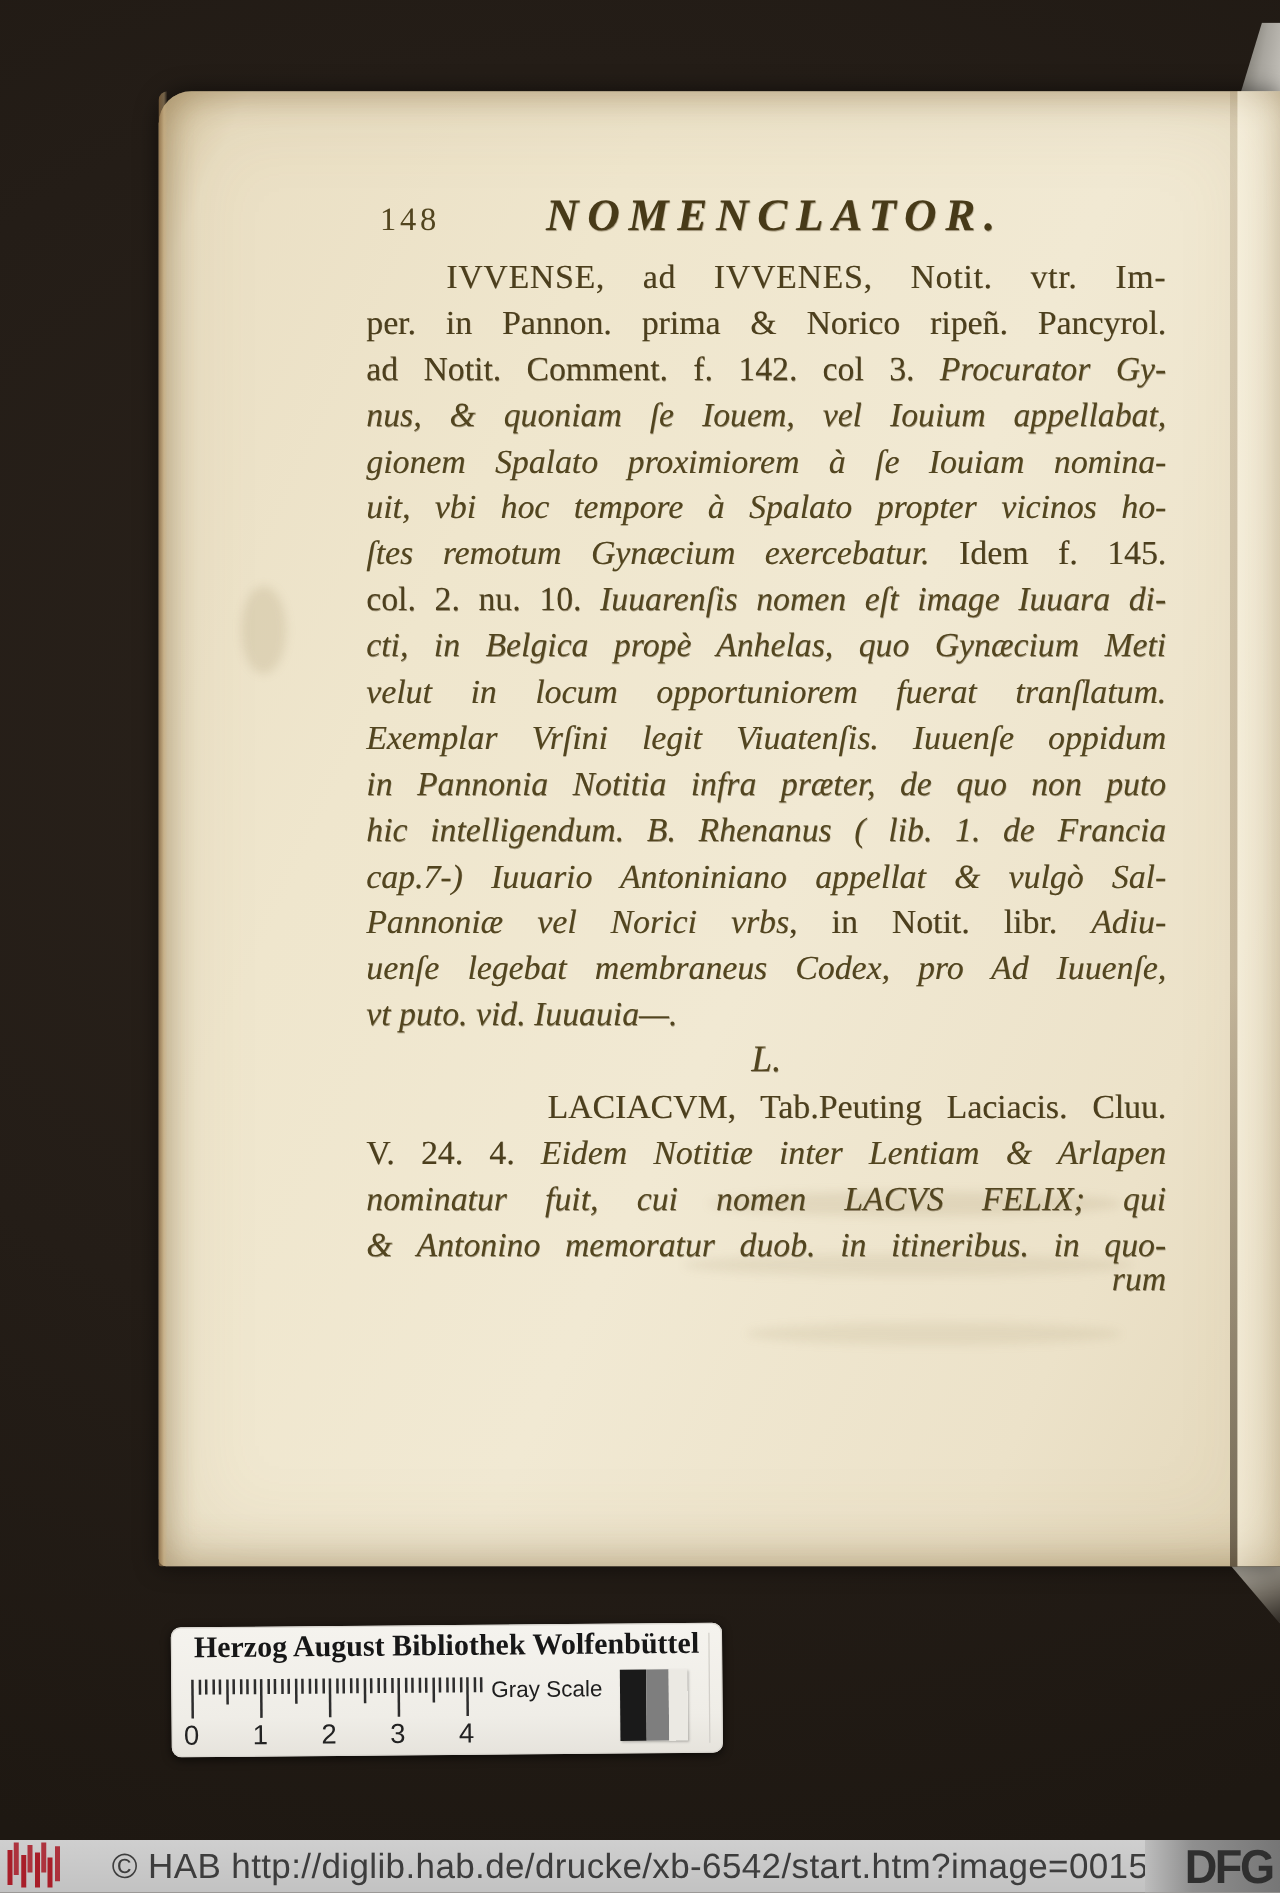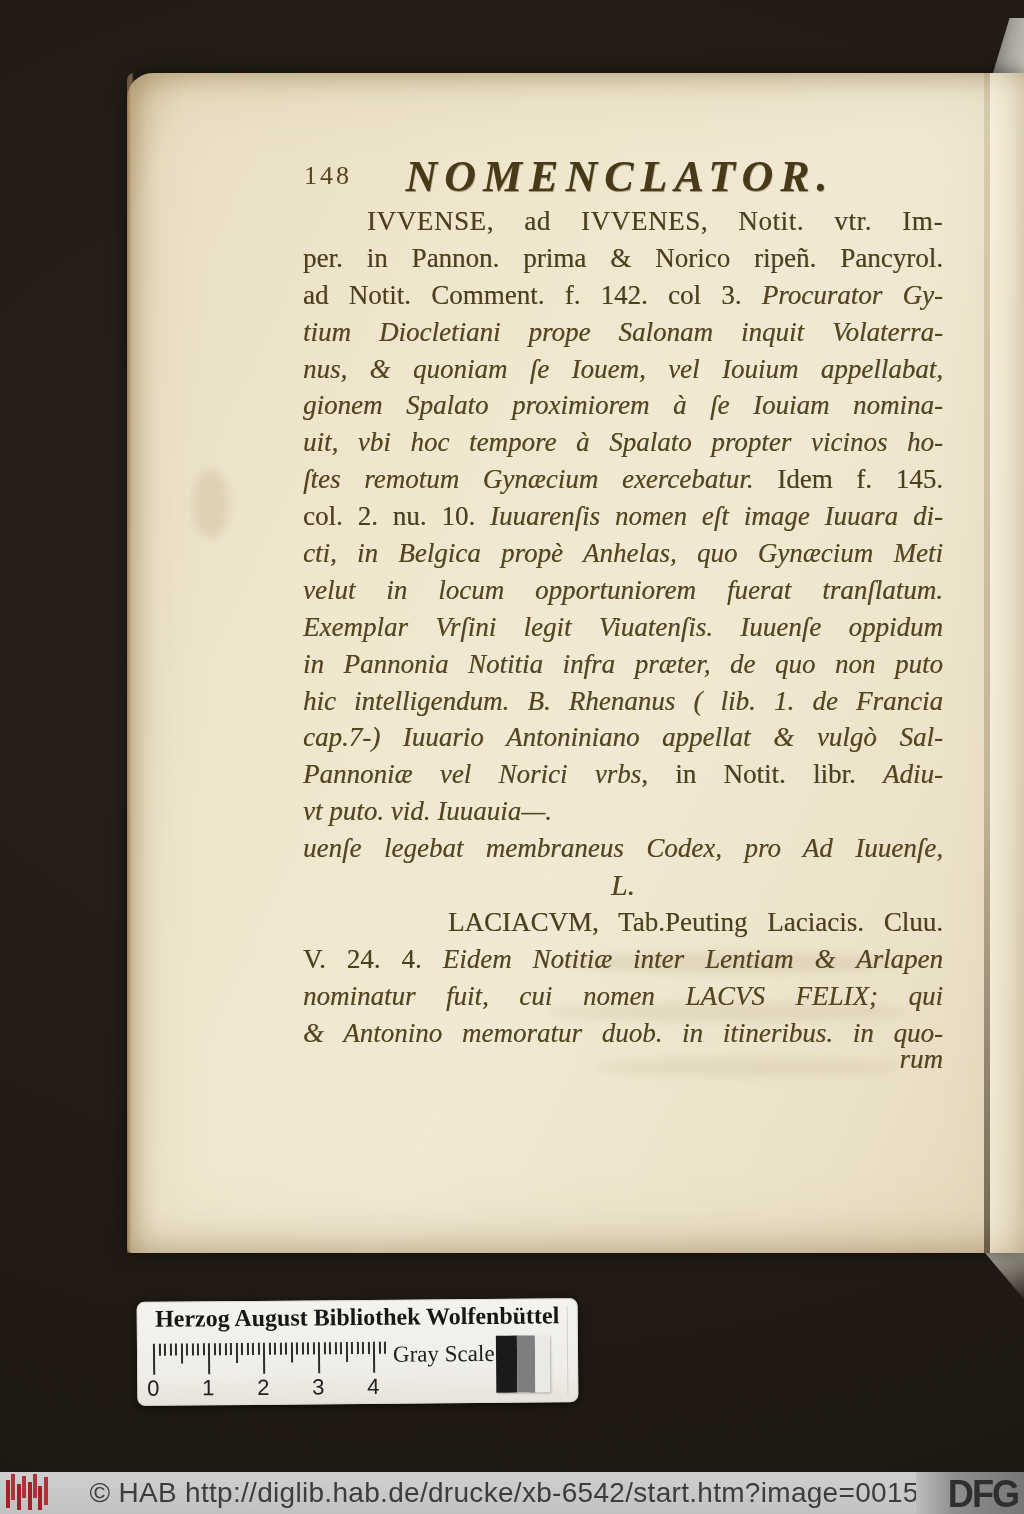--- a/index.html
+++ b/index.html
@@ -29,24 +29,24 @@
     background:linear-gradient(90deg,rgba(255,250,235,.5),rgba(255,252,240,.15));}
   .smudge{position:absolute;border-radius:50%;filter:blur(4px);}
   .s1{left:440px;top:880px;width:330px;height:20px;background:rgba(140,115,70,.13);}
   .s2{left:420px;top:930px;width:360px;height:18px;background:rgba(140,115,70,.11);}
   .s3{left:470px;top:985px;width:300px;height:18px;background:rgba(140,115,70,.10);}
   .s4{left:66px;top:396px;width:36px;height:70px;background:rgba(130,105,60,.14);}
 
   .page-header{position:absolute;left:173px;top:78px;width:640px;height:46px;}
   .pagenum{position:absolute;left:4px;top:10px;font-size:26px;letter-spacing:3px;color:#52451f;}
   .running-title{position:absolute;left:0;right:0;text-align:center;top:0;
-    font-style:italic;font-weight:bold;font-size:44px;letter-spacing:7px;color:#473a18;
+    font-style:italic;font-weight:bold;font-size:36px;letter-spacing:7px;color:#473a18;
     text-shadow:.5px .5px .7px rgba(60,45,15,.45);}
 
-  .textcol{position:absolute;left:176px;top:130px;width:640px;}
+  .textcol{position:absolute;left:166px;top:130px;width:640px;}
   .ln{height:36.9px;line-height:36.9px;font-size:27px;color:#4c3f1d;
       text-align:justify;text-align-last:justify;white-space:nowrap;
       text-shadow:.4px .4px .5px rgba(60,45,15,.45);}
   .ln .it{font-style:italic;color:#52451f;}
   .ln.in1{padding-left:64px;letter-spacing:.6px;}
   .ln.in2{padding-left:145px;}
   .ln.fl{text-align-last:left;}
   .ln.sec{text-align-last:center;font-size:30px;}
   .ln.cw{text-align-last:right;margin-top:-10px;}
 
@@ -56,21 +56,21 @@
     box-shadow:0 2px 8px rgba(0,0,0,.65), inset 0 0 0 1px #dad7d1;}
   .ruler-title{position:absolute;left:0;right:0;top:4px;text-align:center;
     font-family:"Liberation Serif","DejaVu Serif",serif;font-weight:bold;font-size:24px;color:#171717;}
   .ticks{position:absolute;left:0;top:42px;width:260px;height:34px;}
   .ticks i{position:absolute;top:0;width:2px;background:#2d2d2d;}
   .ticks i.t1{height:12px;}.ticks i.t2{height:20px;}.ticks i.t3{height:31px;}
   .ruler-numbers{position:absolute;left:0;top:74px;width:260px;height:26px;}
   .ruler-numbers span{position:absolute;transform:translateX(-50%);
     font-family:"Liberation Sans","DejaVu Sans",sans-serif;font-size:22px;color:#222;}
   .gs-label{position:absolute;left:256px;top:42px;
-    font-family:Liberation Serif, serif;font-size:23px;color:#1e1e1e;}
+    font-family:Liberation Sans, sans-serif;font-size:18px;color:#1e1e1e;}
   .patches{position:absolute;left:359px;top:37px;width:54px;height:57px;box-shadow:1px 1px 2px rgba(0,0,0,.25);}
   .patches i{position:absolute;top:0;bottom:0;}
   .p-blk{left:0;width:21px;background:#1a1a1a;}
   .p-gry{left:21px;width:18px;background:#7e7e7e;}
   .p-wht{left:39px;width:15px;background:#ebe9e3;}
   .crease{position:absolute;left:430px;top:8px;bottom:8px;width:1px;background:#d2cfc9;}
 
   .bottom-bar{position:absolute;left:0;top:1472px;width:1024px;height:42px;z-index:3;
     background:linear-gradient(180deg,#cfcfcf,#c2c2c2);}
   .hab-logo{position:absolute;left:6px;top:2px;width:46px;height:38px;}
@@ -97,35 +97,34 @@
 
   <div class="page-header">
     <span class="pagenum">148</span>
     <span class="running-title">NOMENCLATOR.</span>
   </div>
 
   <div class="textcol">
       <div class="ln in1"><span>IVVENSE, ad IVVENES, Notit. vtr. Im-</span></div>
       <div class="ln"><span>per. in Pannon. prima &amp; Norico ripeñ. Pancyrol.</span></div>
       <div class="ln"><span>ad Notit. Comment. f. 142. col 3. </span><span class="it">Procurator Gy-</span></div>
-      <div class="ln"><span class="it">tium Diocletiani prope Salonam inquit Volaterra-</span></div>
       <div class="ln"><span class="it">nus, &amp; quoniam ſe Iouem, vel Iouium appellabat,</span></div>
       <div class="ln"><span class="it">gionem Spalato proximiorem à ſe Iouiam nomina-</span></div>
       <div class="ln"><span class="it">uit, vbi hoc tempore à Spalato propter vicinos ho-</span></div>
       <div class="ln"><span class="it">ſtes remotum Gynæcium exercebatur. </span><span>Idem f. 145.</span></div>
       <div class="ln"><span>col. 2. nu. 10. </span><span class="it">Iuuarenſis nomen eſt image Iuuara di-</span></div>
       <div class="ln"><span class="it">cti, in Belgica propè Anhelas, quo Gynæcium Meti</span></div>
       <div class="ln"><span class="it">velut in locum opportuniorem fuerat tranſlatum.</span></div>
       <div class="ln"><span class="it">Exemplar Vrſini legit Viuatenſis. Iuuenſe oppidum</span></div>
       <div class="ln"><span class="it">in Pannonia Notitia infra præter, de quo non puto</span></div>
       <div class="ln"><span class="it">hic intelligendum. B. Rhenanus ( lib. 1. de Francia</span></div>
       <div class="ln"><span class="it">cap.7-) Iuuario Antoniniano appellat &amp; vulgò Sal-</span></div>
       <div class="ln"><span class="it">Pannoniæ vel Norici vrbs</span><span>, in Notit. libr. </span><span class="it">Adiu-</span></div>
+      <div class="ln"><span class="it">uenſe legebat membraneus Codex, pro Ad Iuuenſe,</span></div>
       <div class="ln fl"><span class="it">vt puto. vid. Iuuauia—.</span></div>
-      <div class="ln"><span class="it">uenſe legebat membraneus Codex, pro Ad Iuuenſe,</span></div>
       <div class="ln sec"><span class="it">L.</span></div>
       <div class="ln in2"><span>LACIACVM, Tab.Peuting Laciacis. Cluu.</span></div>
       <div class="ln"><span>V. 24. 4. </span><span class="it">Eidem Notitiæ inter Lentiam &amp; Arlapen</span></div>
       <div class="ln"><span class="it">nominatur fuit, cui nomen LACVS FELIX; qui</span></div>
       <div class="ln"><span class="it">&amp; Antonino memoratur duob. in itineribus. in quo-</span></div>
       <div class="ln cw"><span class="it">rum</span></div>
     </div>
 
   <div class="fold"></div>
   <div class="right-strip"></div>

